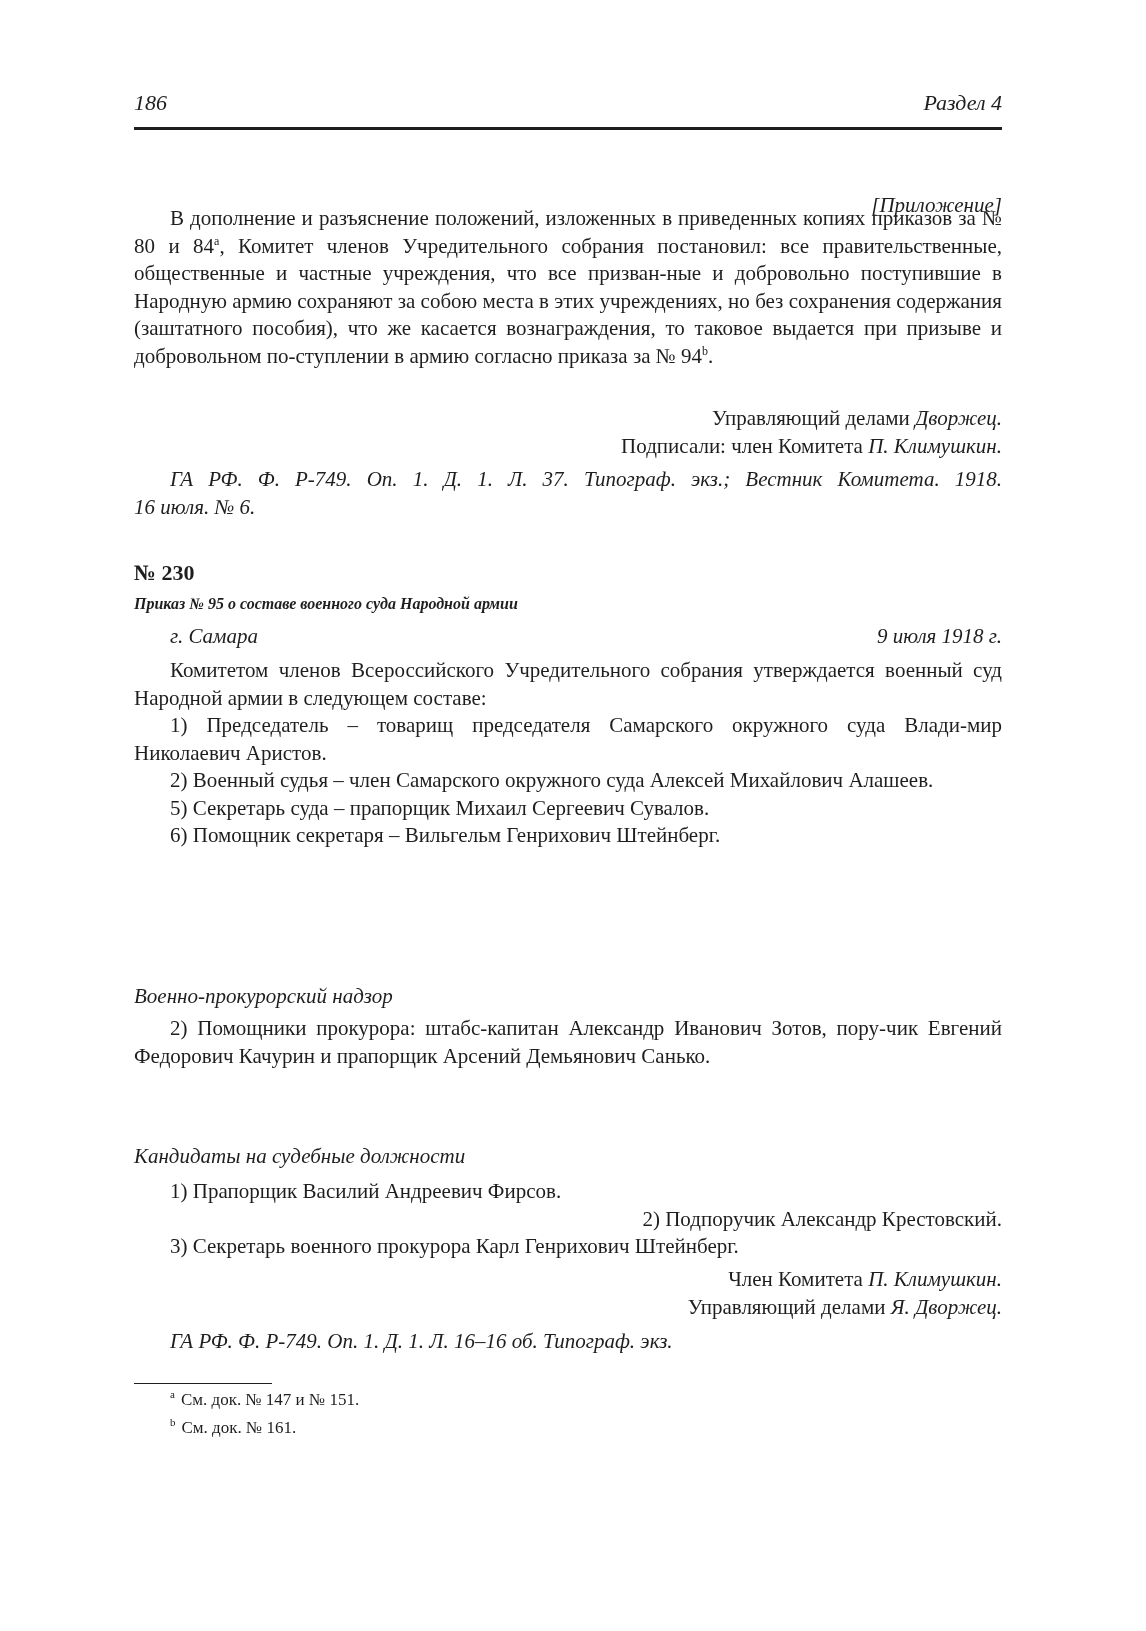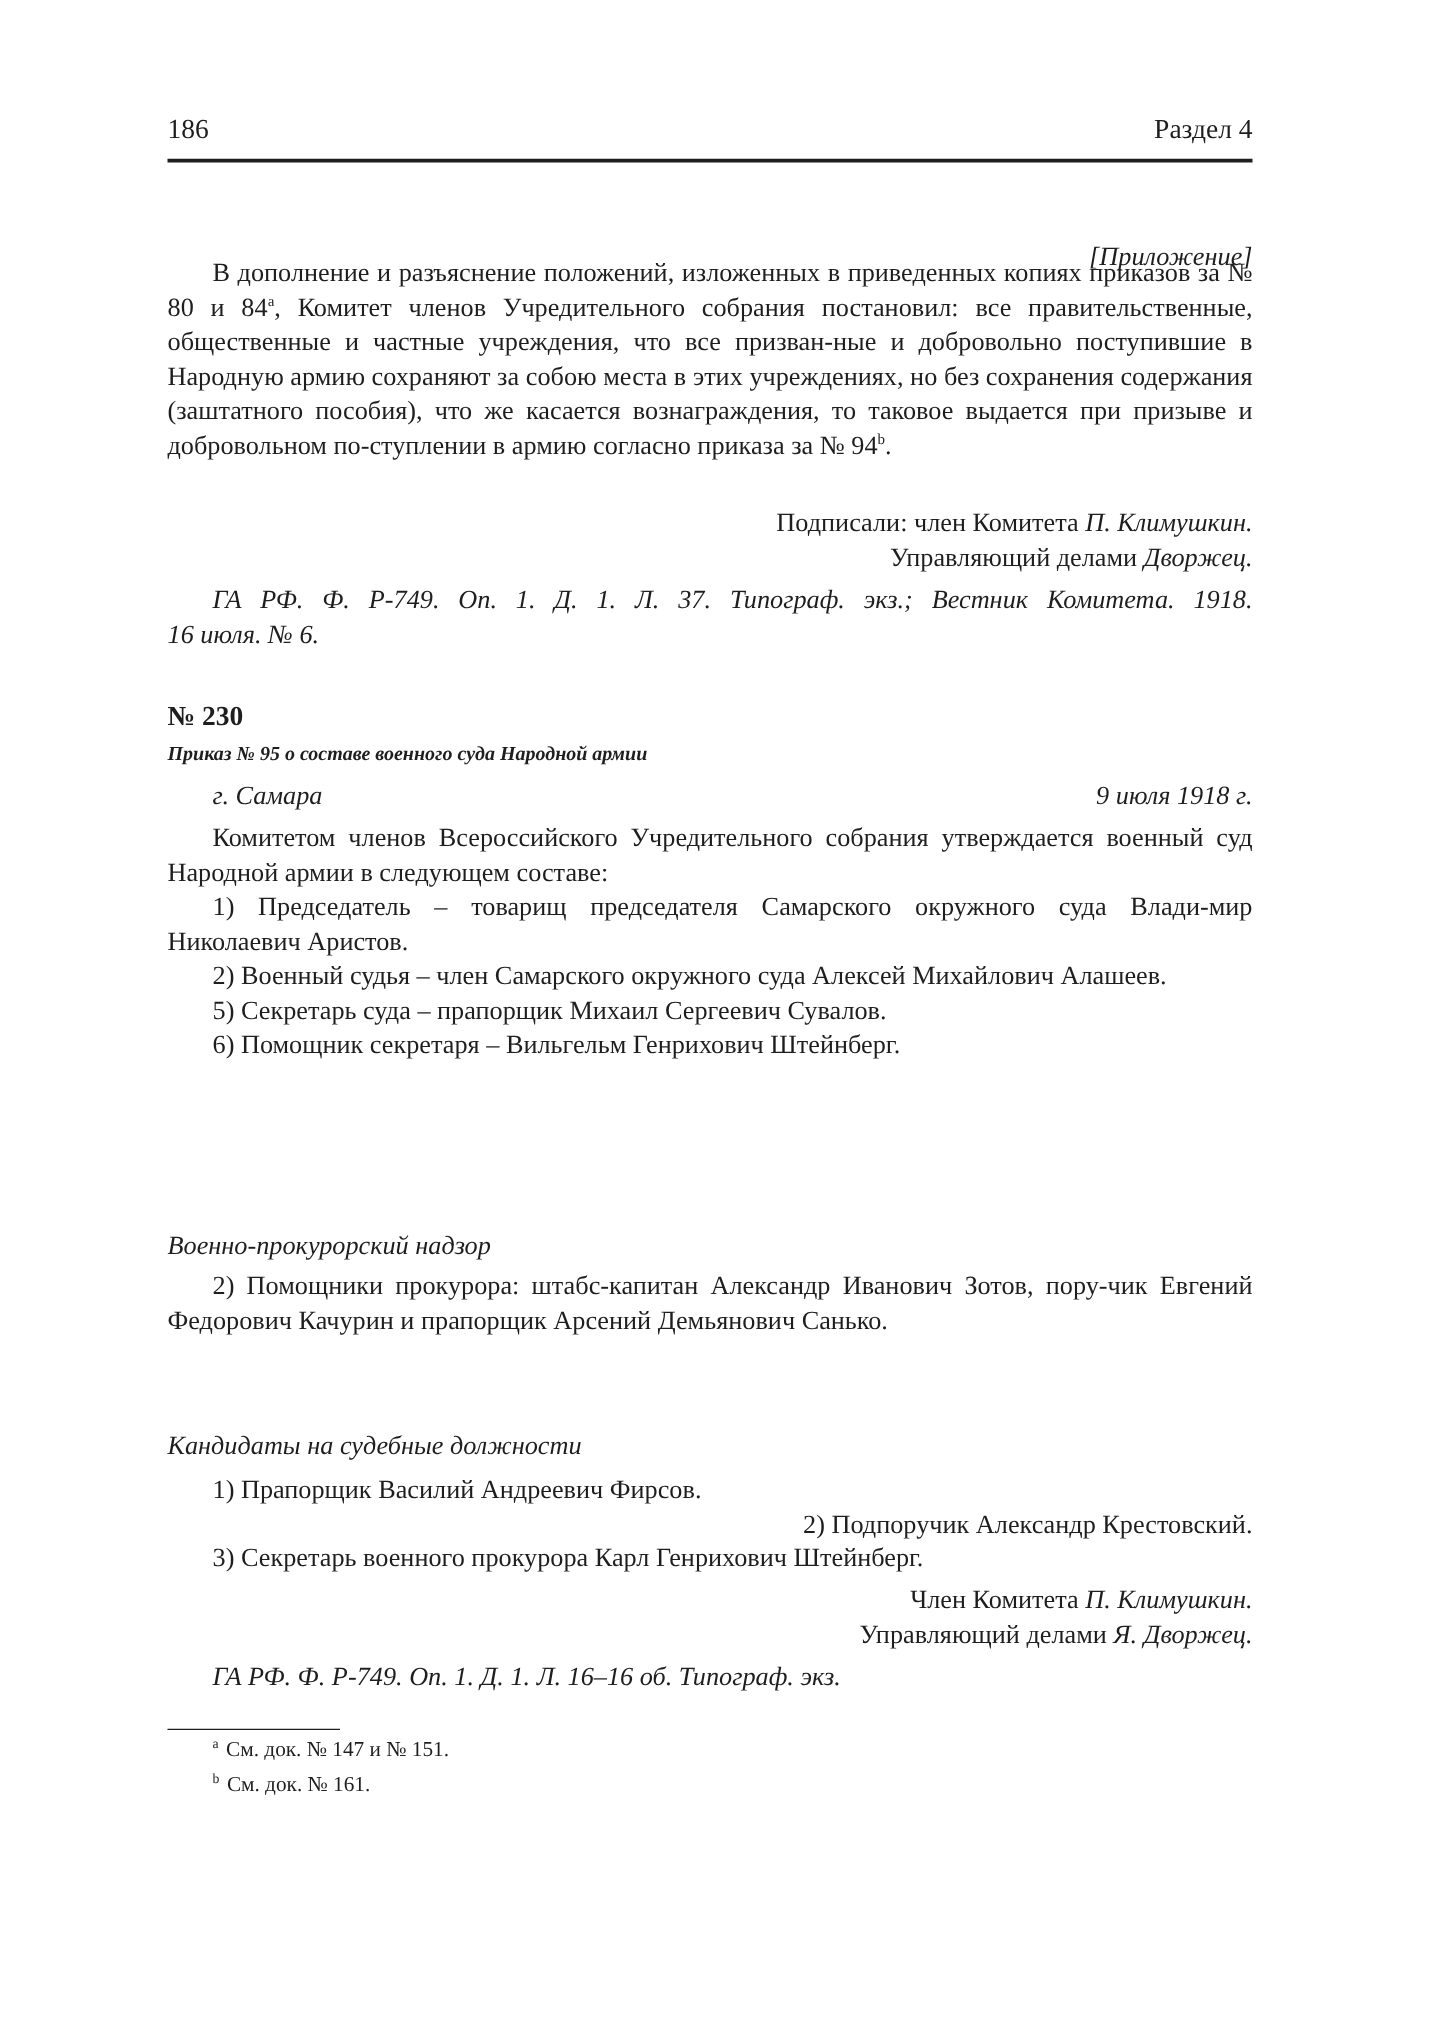--- a/index.html
+++ b/index.html
@@ -4,21 +4,21 @@
   <style>
     html, body { margin: 0; padding: 0; background: #ffffff; }
     body {
       width: 1146px; height: 1631px; position: relative; overflow: hidden;
       font-family: "Liberation Serif", "DejaVu Serif", serif;
       color: #1e1e1e;
     }
     .page { position: absolute; left: 134px; top: 0; width: 868px; }
     .running-head {
       position: absolute; top: 90px; left: 0; width: 868px; height: 36px;
-      font-size: 22px;
+      font-style: italic; font-size: 22px;
     }
     .running-head .pg { position: absolute; left: 0; top: 0; }
     .running-head .sec { position: absolute; right: 0; top: 0; }
     .rule { position: absolute; top: 127px; left: 0; width: 868px; height: 3px; background: #1e1e1e; }
 
     .block { position: absolute; left: 0; width: 868px; font-size: 21px; line-height: 27.5px; }
     .p { text-align: justify; text-indent: 36px; margin: 0; }
     .p.noindent { text-indent: 0; }
     .right { text-align: right; margin: 0; }
     .center { text-align: left; margin: 0; }
@@ -44,22 +44,22 @@
 
   <div class="block" style="top:156px;margin-top:36px;">
     <p class="right it">[Приложение]</p>
   </div>
 
   <div class="block" style="top:205px;">
     <p class="p"><span>В дополнение и разъяснение положений, изложенных в приведенных копиях</span> <span>приказов за № 80 и 84</span><sup>a</sup><span>, Комитет членов Учредительного собрания постановил:</span> <span>все правительственные, общественные и частные учреждения, что все призван-</span><span>ные и добровольно поступившие в Народную армию сохраняют за собою места</span> <span>в этих учреждениях, но без сохранения содержания (заштатного пособия), что же</span> <span>касается вознаграждения, то таковое выдается при призыве и добровольном по-</span><span>ступлении в армию согласно приказа за № 94</span><sup>b</sup><span>.</span></p>
   </div>
 
   <div class="block" style="top:405px;">
+    <p class="right"><span>Управляющий делами </span><span class="it">Дворжец.</span></p>
     <p class="right"><span>Подписали: член Комитета </span><span class="it">П. Климушкин.</span></p>
-    <p class="right"><span>Управляющий делами </span><span class="it">Дворжец.</span></p>
   </div>
 
   <div class="block it" style="top:466px;">
     <p class="p" style="text-align-last:justify;">ГА РФ. Ф. Р-749. Оп. 1. Д. 1. Л. 37. Типограф. экз.; Вестник Комитета. 1918.</p>
     <p class="p noindent">16 июля. № 6.</p>
   </div>
 
   <div class="block bold" style="top:559px; font-size:22px;">
     <p class="p noindent">№ 230</p>
   </div>

